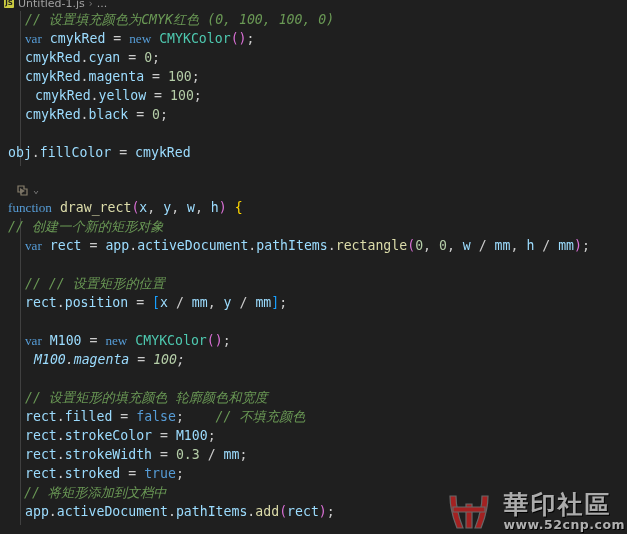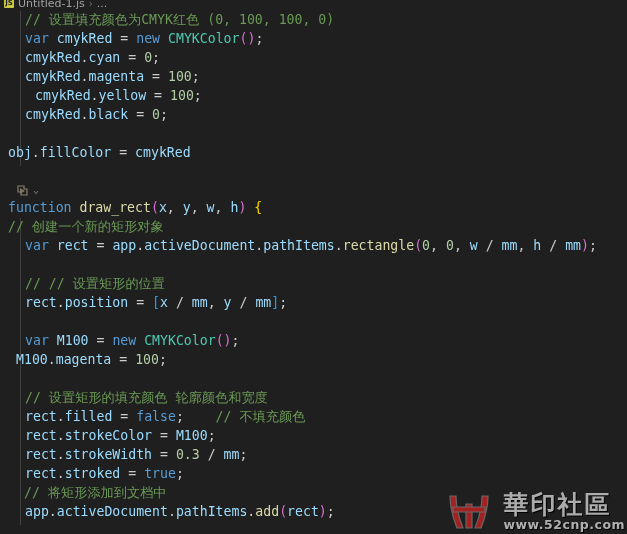--- a/index.html
+++ b/index.html
@@ -72,22 +72,22 @@
   .guide {
     position: absolute;
     left: 20px;
     width: 1px;
     background: #404040;
   }
   #guide-main { top: 0px;  height: 156px; }
   #guide-fn   { top: 208px; height: 307px; }
 
   
-  .cmt   { color: #6a9955; }
-  .kw    { color: #569cd6; }
+  .cmt   { color: #6a9955; font-style: italic; }
+  .kw    { color: #569cd6; font-family: Liberation Serif, serif; }
   .id    { color: #9cdcfe; }   
   .prop  { color: #9cdcfe; }
   .fn    { color: #dcdcaa; }   
   .num   { color: #b5cea8; }
   .punct { color: #cccccc; }
   .paren { color: #da70d6; }
   .brk   { color: #179fff; }
   .cbrace{ color: #ffd700; }
   .bool  { color: #569cd6; }
   .type  { color: #4ec9b0; }
@@ -174,21 +174,21 @@
           <span class="lens-chev">⌄</span>
         </div>
         <div class="line" style="padding-left: 8px;"><span class="kw">function</span><span class="punct"> </span><span class="fn">draw_rect</span><span class="paren">(</span><span class="id">x</span><span class="punct">, </span><span class="id">y</span><span class="punct">, </span><span class="id">w</span><span class="punct">, </span><span class="id">h</span><span class="paren">)</span><span class="punct"> </span><span class="cbrace">{</span></div>
         <div class="line" style=""><span class="cmt">// 创建一个新的矩形对象</span></div>
         <div class="line" style="padding-left: 25px;"><span class="kw">var</span><span class="punct"> </span><span class="id">rect</span><span class="punct"> = </span><span class="id">app</span><span class="punct">.</span><span class="prop">activeDocument</span><span class="punct">.</span><span class="prop">pathItems</span><span class="punct">.</span><span class="fn">rectangle</span><span class="paren">(</span><span class="num">0</span><span class="punct">, </span><span class="num">0</span><span class="punct">, </span><span class="id">w</span><span class="punct"> / </span><span class="id">mm</span><span class="punct">, </span><span class="id">h</span><span class="punct"> / </span><span class="id">mm</span><span class="paren">)</span><span class="punct">;</span></div>
         <div class="line" style="padding-left: 25px;">&nbsp;</div>
         <div class="line" style="padding-left: 25px;"><span class="cmt">// // 设置矩形的位置</span></div>
         <div class="line" style="padding-left: 25px;"><span class="id">rect</span><span class="punct">.</span><span class="prop">position</span><span class="punct"> = </span><span class="brk">[</span><span class="id">x</span><span class="punct"> / </span><span class="id">mm</span><span class="punct">, </span><span class="id">y</span><span class="punct"> / </span><span class="id">mm</span><span class="brk">]</span><span class="punct">;</span></div>
         <div class="line" style="padding-left: 25px;">&nbsp;</div>
         <div class="line" style="padding-left: 25px;"><span class="kw">var</span><span class="punct"> </span><span class="id">M100</span><span class="punct"> = </span><span class="kw">new</span><span class="punct"> </span><span class="type">CMYKColor</span><span class="paren">(</span><span class="paren">)</span><span class="punct">;</span></div>
-        <div class="line" style="padding-left: 16px;"><span class="id">M100</span><span class="punct">.</span><span class="prop">magenta</span><span class="punct"> = </span><span class="num">100</span><span class="punct">;</span></div>
+        <div class="line" style="padding-left: 34px; font-style: italic;"><span class="id">M100</span><span class="punct">.</span><span class="prop">magenta</span><span class="punct"> = </span><span class="num">100</span><span class="punct">;</span></div>
         <div class="line" style="padding-left: 25px;">&nbsp;</div>
         <div class="line" style="padding-left: 25px;"><span class="cmt">// 设置矩形的填充颜色 轮廓颜色和宽度</span></div>
         <div class="line" style="padding-left: 25px;"><span class="id">rect</span><span class="punct">.</span><span class="prop">filled</span><span class="punct"> = </span><span class="bool">false</span><span class="punct">;</span><span class="punct">    </span><span class="cmt">// 不填充颜色</span></div>
         <div class="line" style="padding-left: 25px;"><span class="id">rect</span><span class="punct">.</span><span class="prop">strokeColor</span><span class="punct"> = </span><span class="id">M100</span><span class="punct">;</span></div>
         <div class="line" style="padding-left: 25px;"><span class="id">rect</span><span class="punct">.</span><span class="prop">strokeWidth</span><span class="punct"> = </span><span class="num">0.3</span><span class="punct"> / </span><span class="id">mm</span><span class="punct">;</span></div>
         <div class="line" style="padding-left: 25px;"><span class="id">rect</span><span class="punct">.</span><span class="prop">stroked</span><span class="punct"> = </span><span class="bool">true</span><span class="punct">;</span></div>
         <div class="line" style="padding-left: 15px; margin-left: 9px;"><span class="cmt">// 将矩形添加到文档中</span></div>
         <div class="line" style="padding-left: 25px;"><span class="id">app</span><span class="punct">.</span><span class="prop">activeDocument</span><span class="punct">.</span><span class="prop">pathItems</span><span class="punct">.</span><span class="fn">add</span><span class="paren">(</span><span class="id">rect</span><span class="paren">)</span><span class="punct">;</span></div>
       </div>
   </div>

